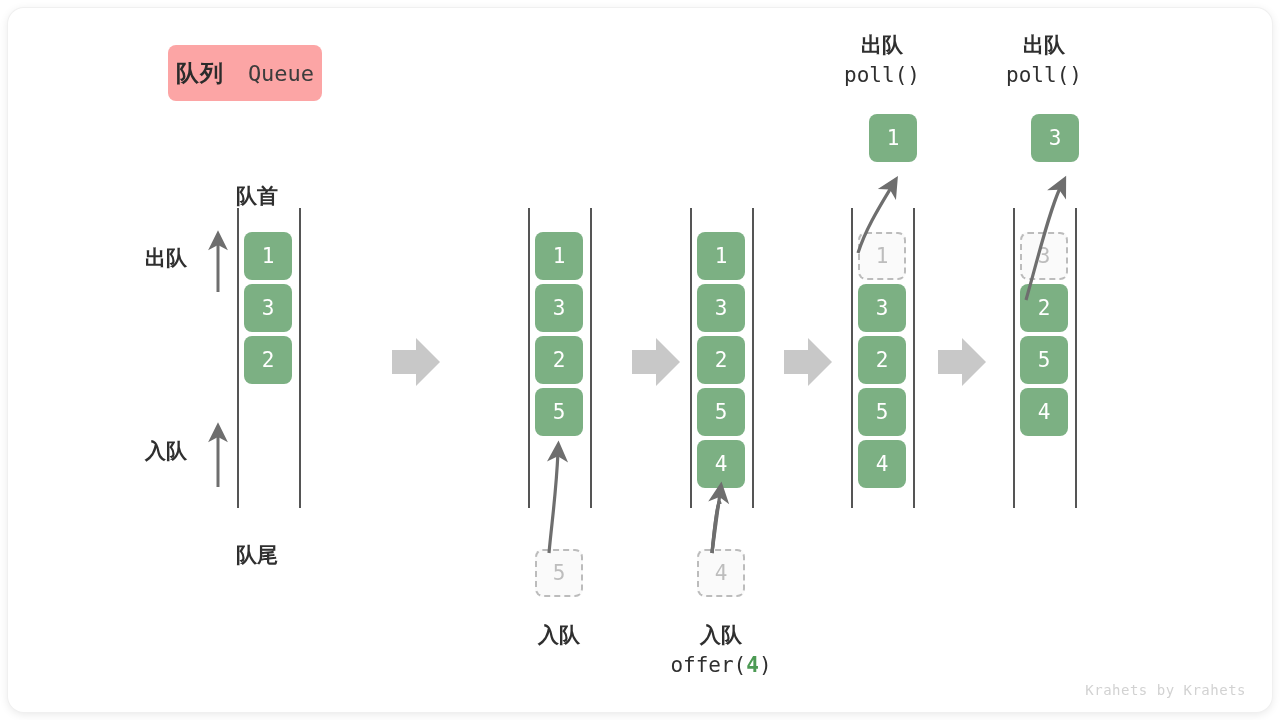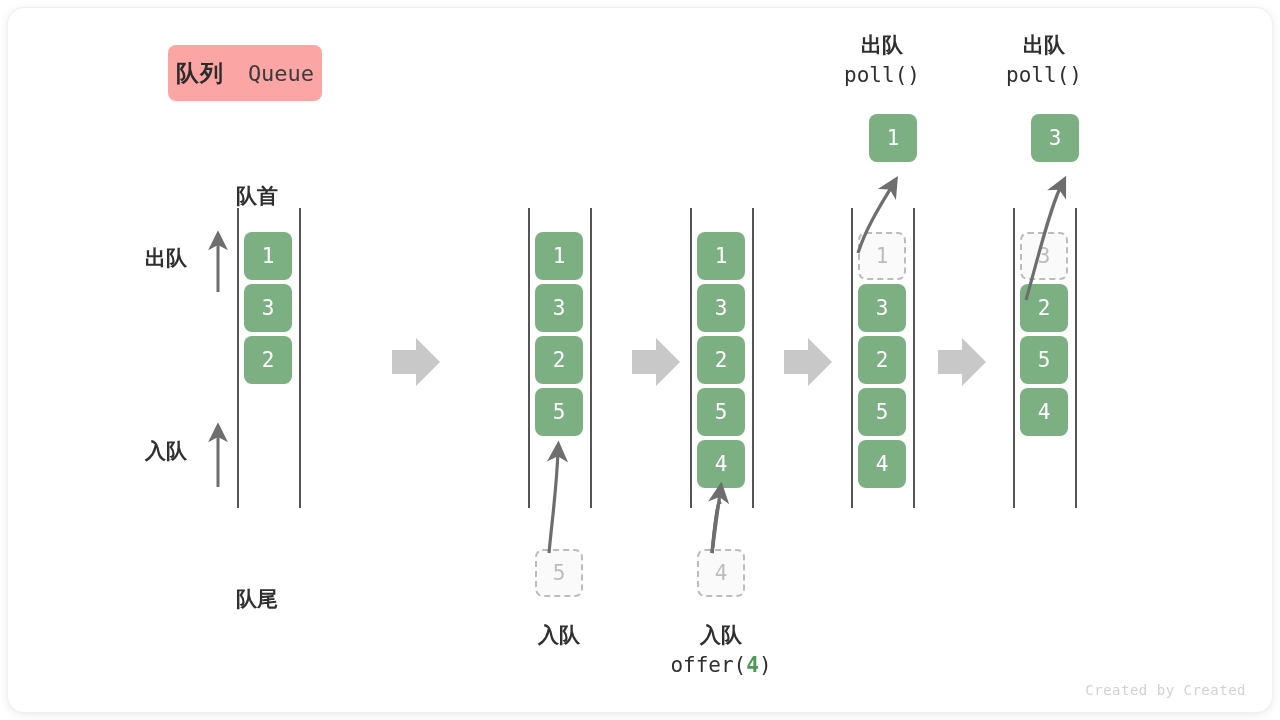--- a/index.html
+++ b/index.html
@@ -140,21 +140,21 @@
 
 <div id="stage">
   <div id="card"></div>
 
   <div class="title-badge">
     <span class="title-cn">队列</span>
     <span class="title-en">Queue</span>
   </div>
 
   <div class="cn-label head-label" style="left:236px; top:158px;margin-top:24px;">队首</div>
-  <div class="cn-label head-label" style="left:236px; top:541px;margin-top:44px;">队尾</div>
+  <div class="cn-label head-label" style="left:236px; top:541px;">队尾</div>
 
   <div class="cn-label head-label" style="left:145px; top:244px;">出队</div>
   <div class="cn-label head-label" style="left:145px; top:437px;">入队</div>
 
   <div id="stage-layer">
       <div class="rail" style="left: 237px; top: 208px; height: 300px;"></div>
       <div class="rail" style="left: 299px; top: 208px; height: 300px;"></div>
       <div class="box" style="left: 244px; top: 232px;">1</div>
       <div class="box" style="left: 244px; top: 284px;">3</div>
       <div class="box" style="left: 244px; top: 336px;">2</div>
@@ -247,14 +247,14 @@
 
     <g>
       <path d="M858,253 C866,228 880,206 892,186" fill="none" stroke="#6e6e6e" stroke-width="3.2" marker-end="url(#thinArrowUp)"></path>
     </g>
 
     <g>
       <path d="M1026,300 C1038,258 1050,208 1061,186" fill="none" stroke="#6e6e6e" stroke-width="3.2" marker-end="url(#thinArrowUp)"></path>
     </g>
   </svg>
 
-  <div class="credit">Created by Created</div>
+  <div class="credit">Krahets by Krahets</div>
 </div>
 
 </body></html>

